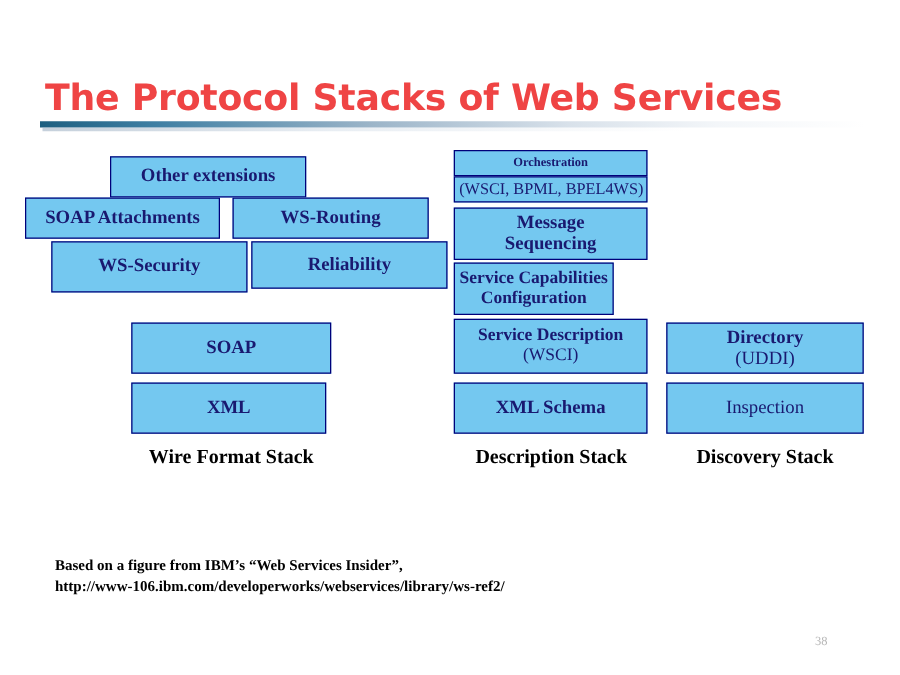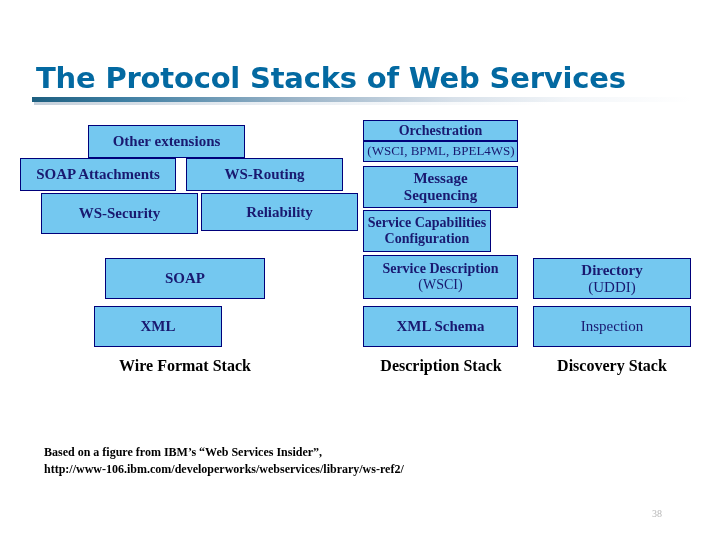--- a/index.html
+++ b/index.html
@@ -26,21 +26,21 @@
   #slide-title {
     position: absolute;
     left: 36px;
     top: 60px;
     width: 650px;
     height: 38px;
     font-family: "DejaVu Sans", sans-serif;
     font-weight: bold;
     font-size: 29px;
     letter-spacing: -0.2px;
-    color: #0369a1;
+    color: #ef4444;
     line-height: 36px;
     white-space: nowrap;
   }
 
   #title-rule {
     position: absolute;
     left: 32px;
     top: 97px;
     width: 660px;
     height: 5px;
@@ -149,27 +149,27 @@
   </div>
 
   <div class="box" style="left:201px; top:193px; width:157px; height:38px;">
     <span class="lines">Reliability</span>
   </div>
 
   <div class="box" style="left:105px; top:258px; width:160px; height:41px;">
     <span class="lines">SOAP</span>
   </div>
 
-  <div class="box" style="left:94px; top:306px; width:128px; height:41px;">
+  <div class="box" style="left:105px; top:306px; width:156px; height:41px;">
     <span class="lines">XML</span>
   </div>
 
   <div class="stack-caption" style="left:85px; top:357px; width:200px;">Wire Format Stack</div>
 
-  <div class="box" style="left:363px; top:120px; width:155px; height:21px; font-size:14px;">
+  <div class="box" style="left:363px; top:120px; width:155px; height:21px; font-size:10px;">
     <span class="lines">Orchestration</span>
   </div>
   <div class="box" style="left:363px; top:141px; width:155px; height:21px; background:#74c8f0;"></div>
   <div id="orchestration-sublabel">(WSCI, BPML, BPEL4WS)</div>
 
   <div class="box" style="left:363px; top:166px; width:155px; height:42px;">
     <span class="lines">
       <span>Message</span><br>
       <span>Sequencing</span>
     </span>

